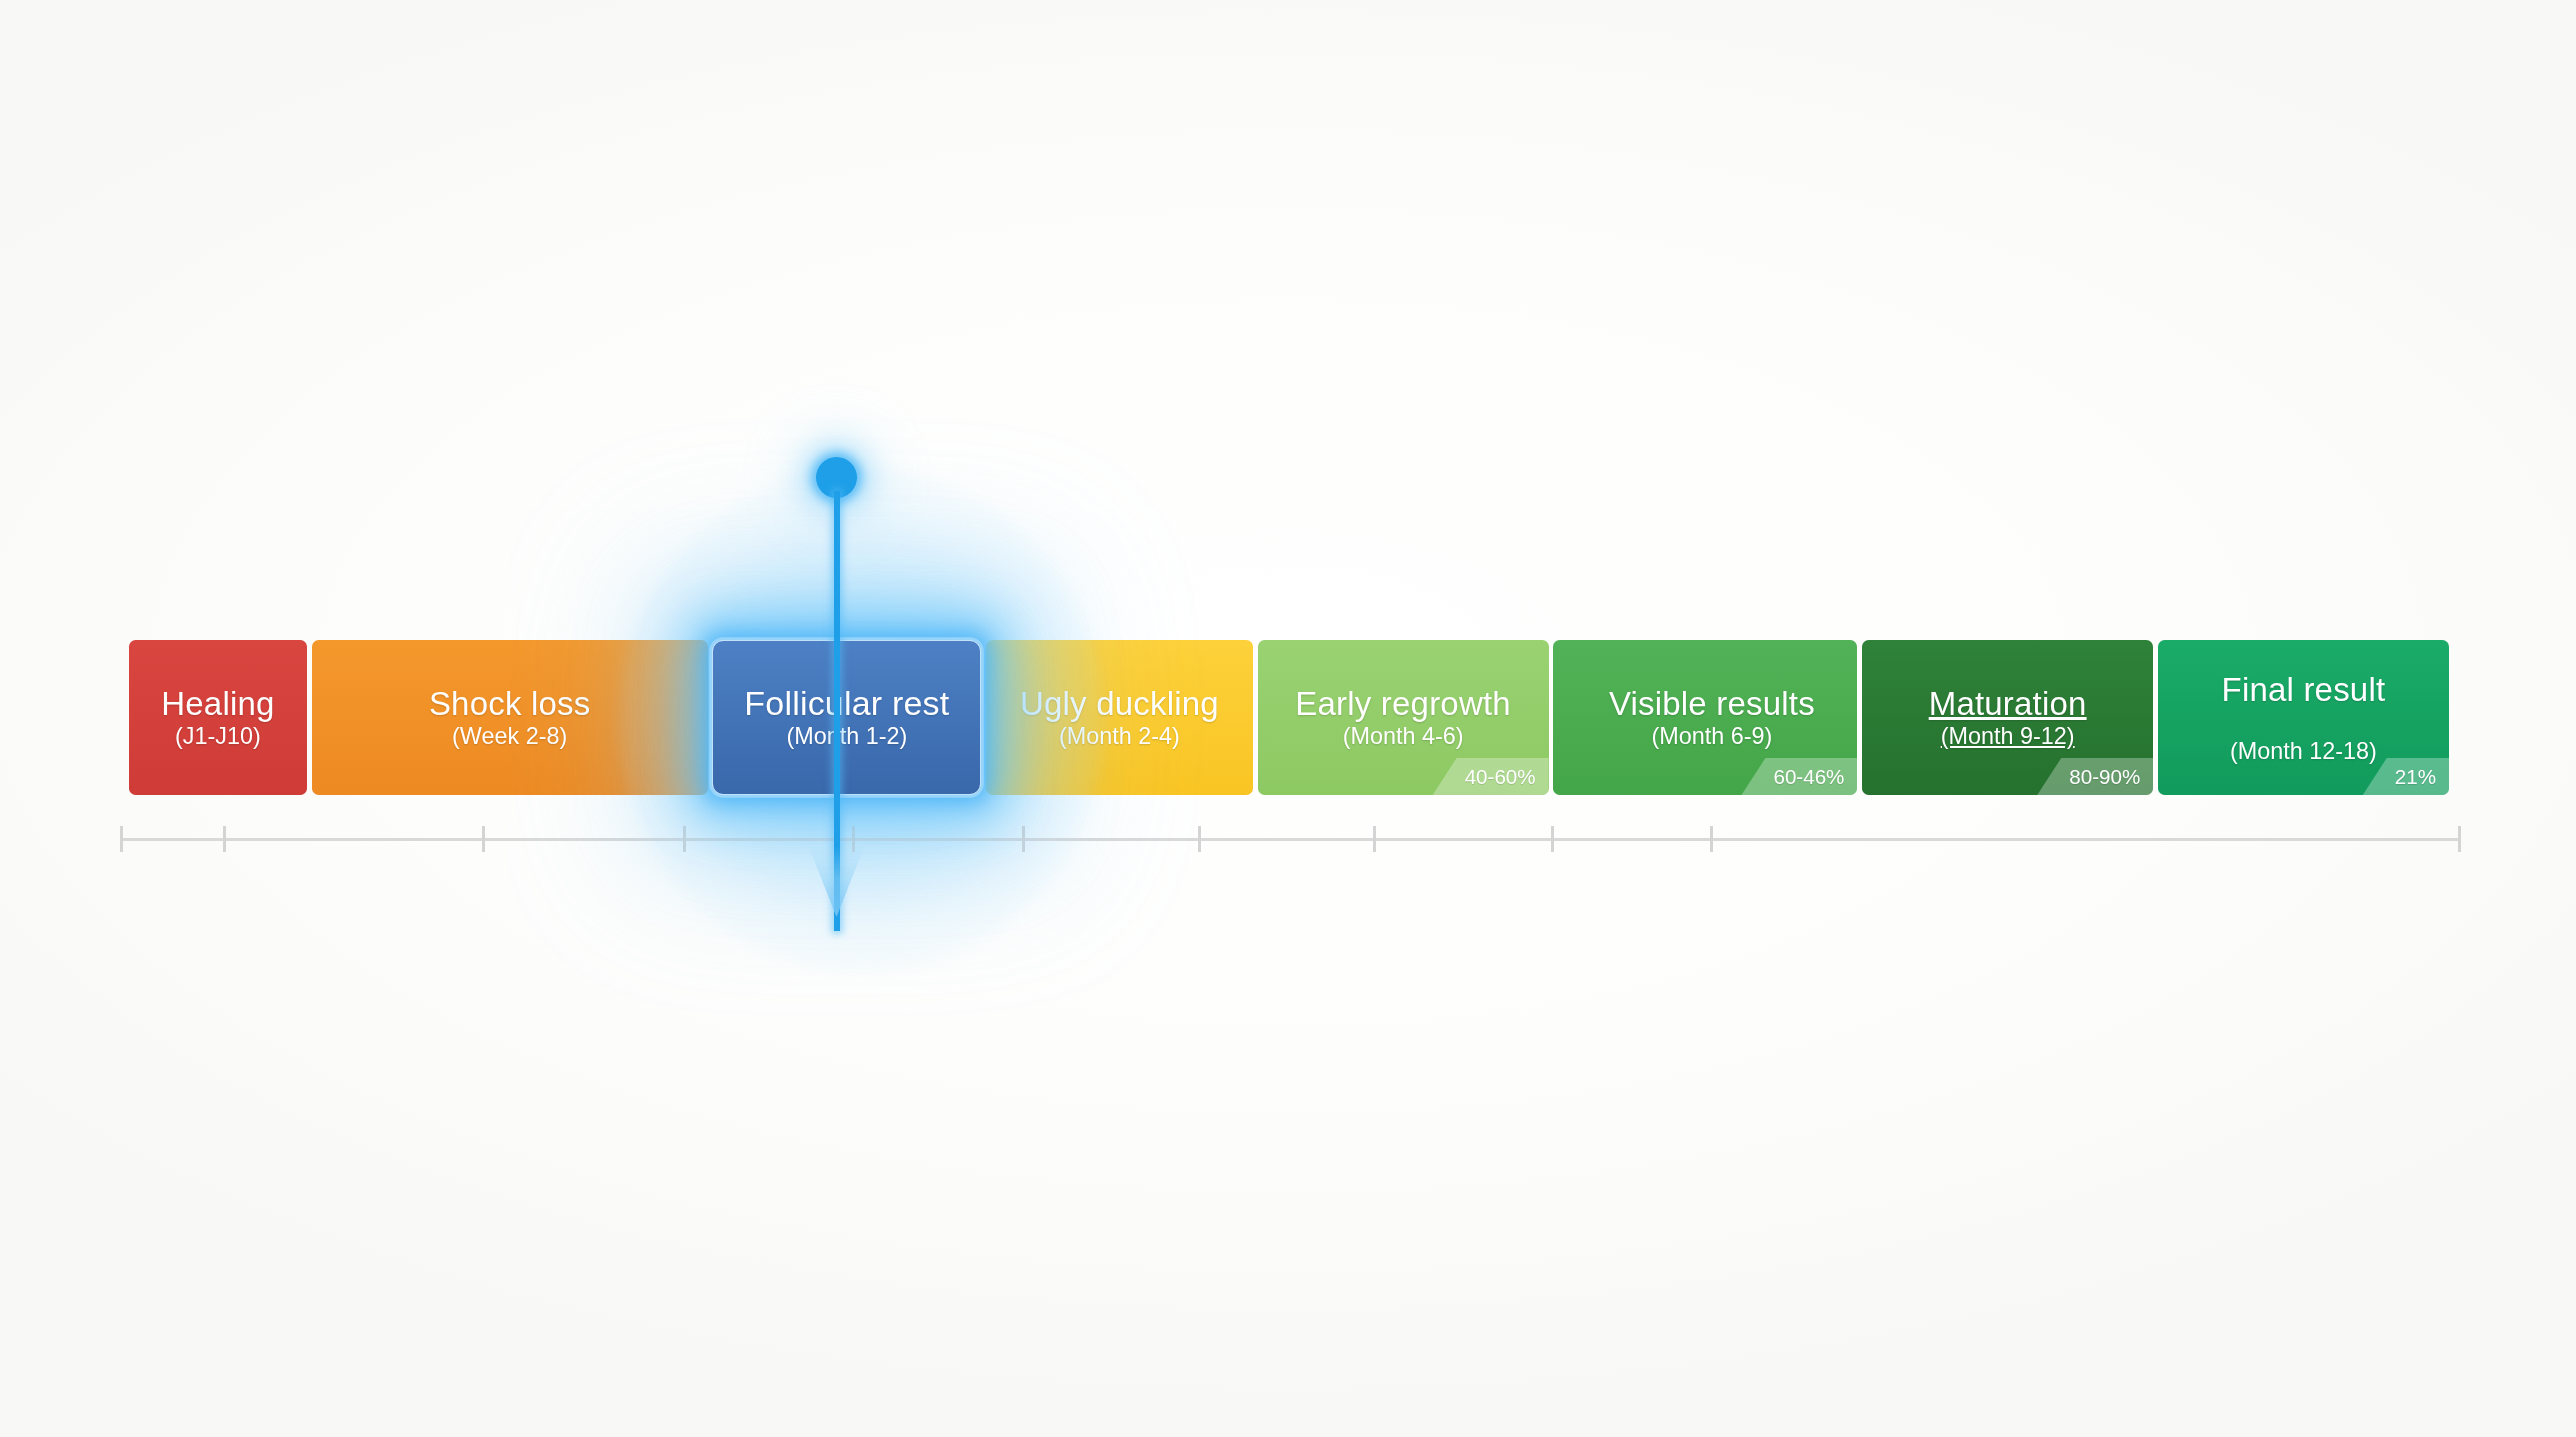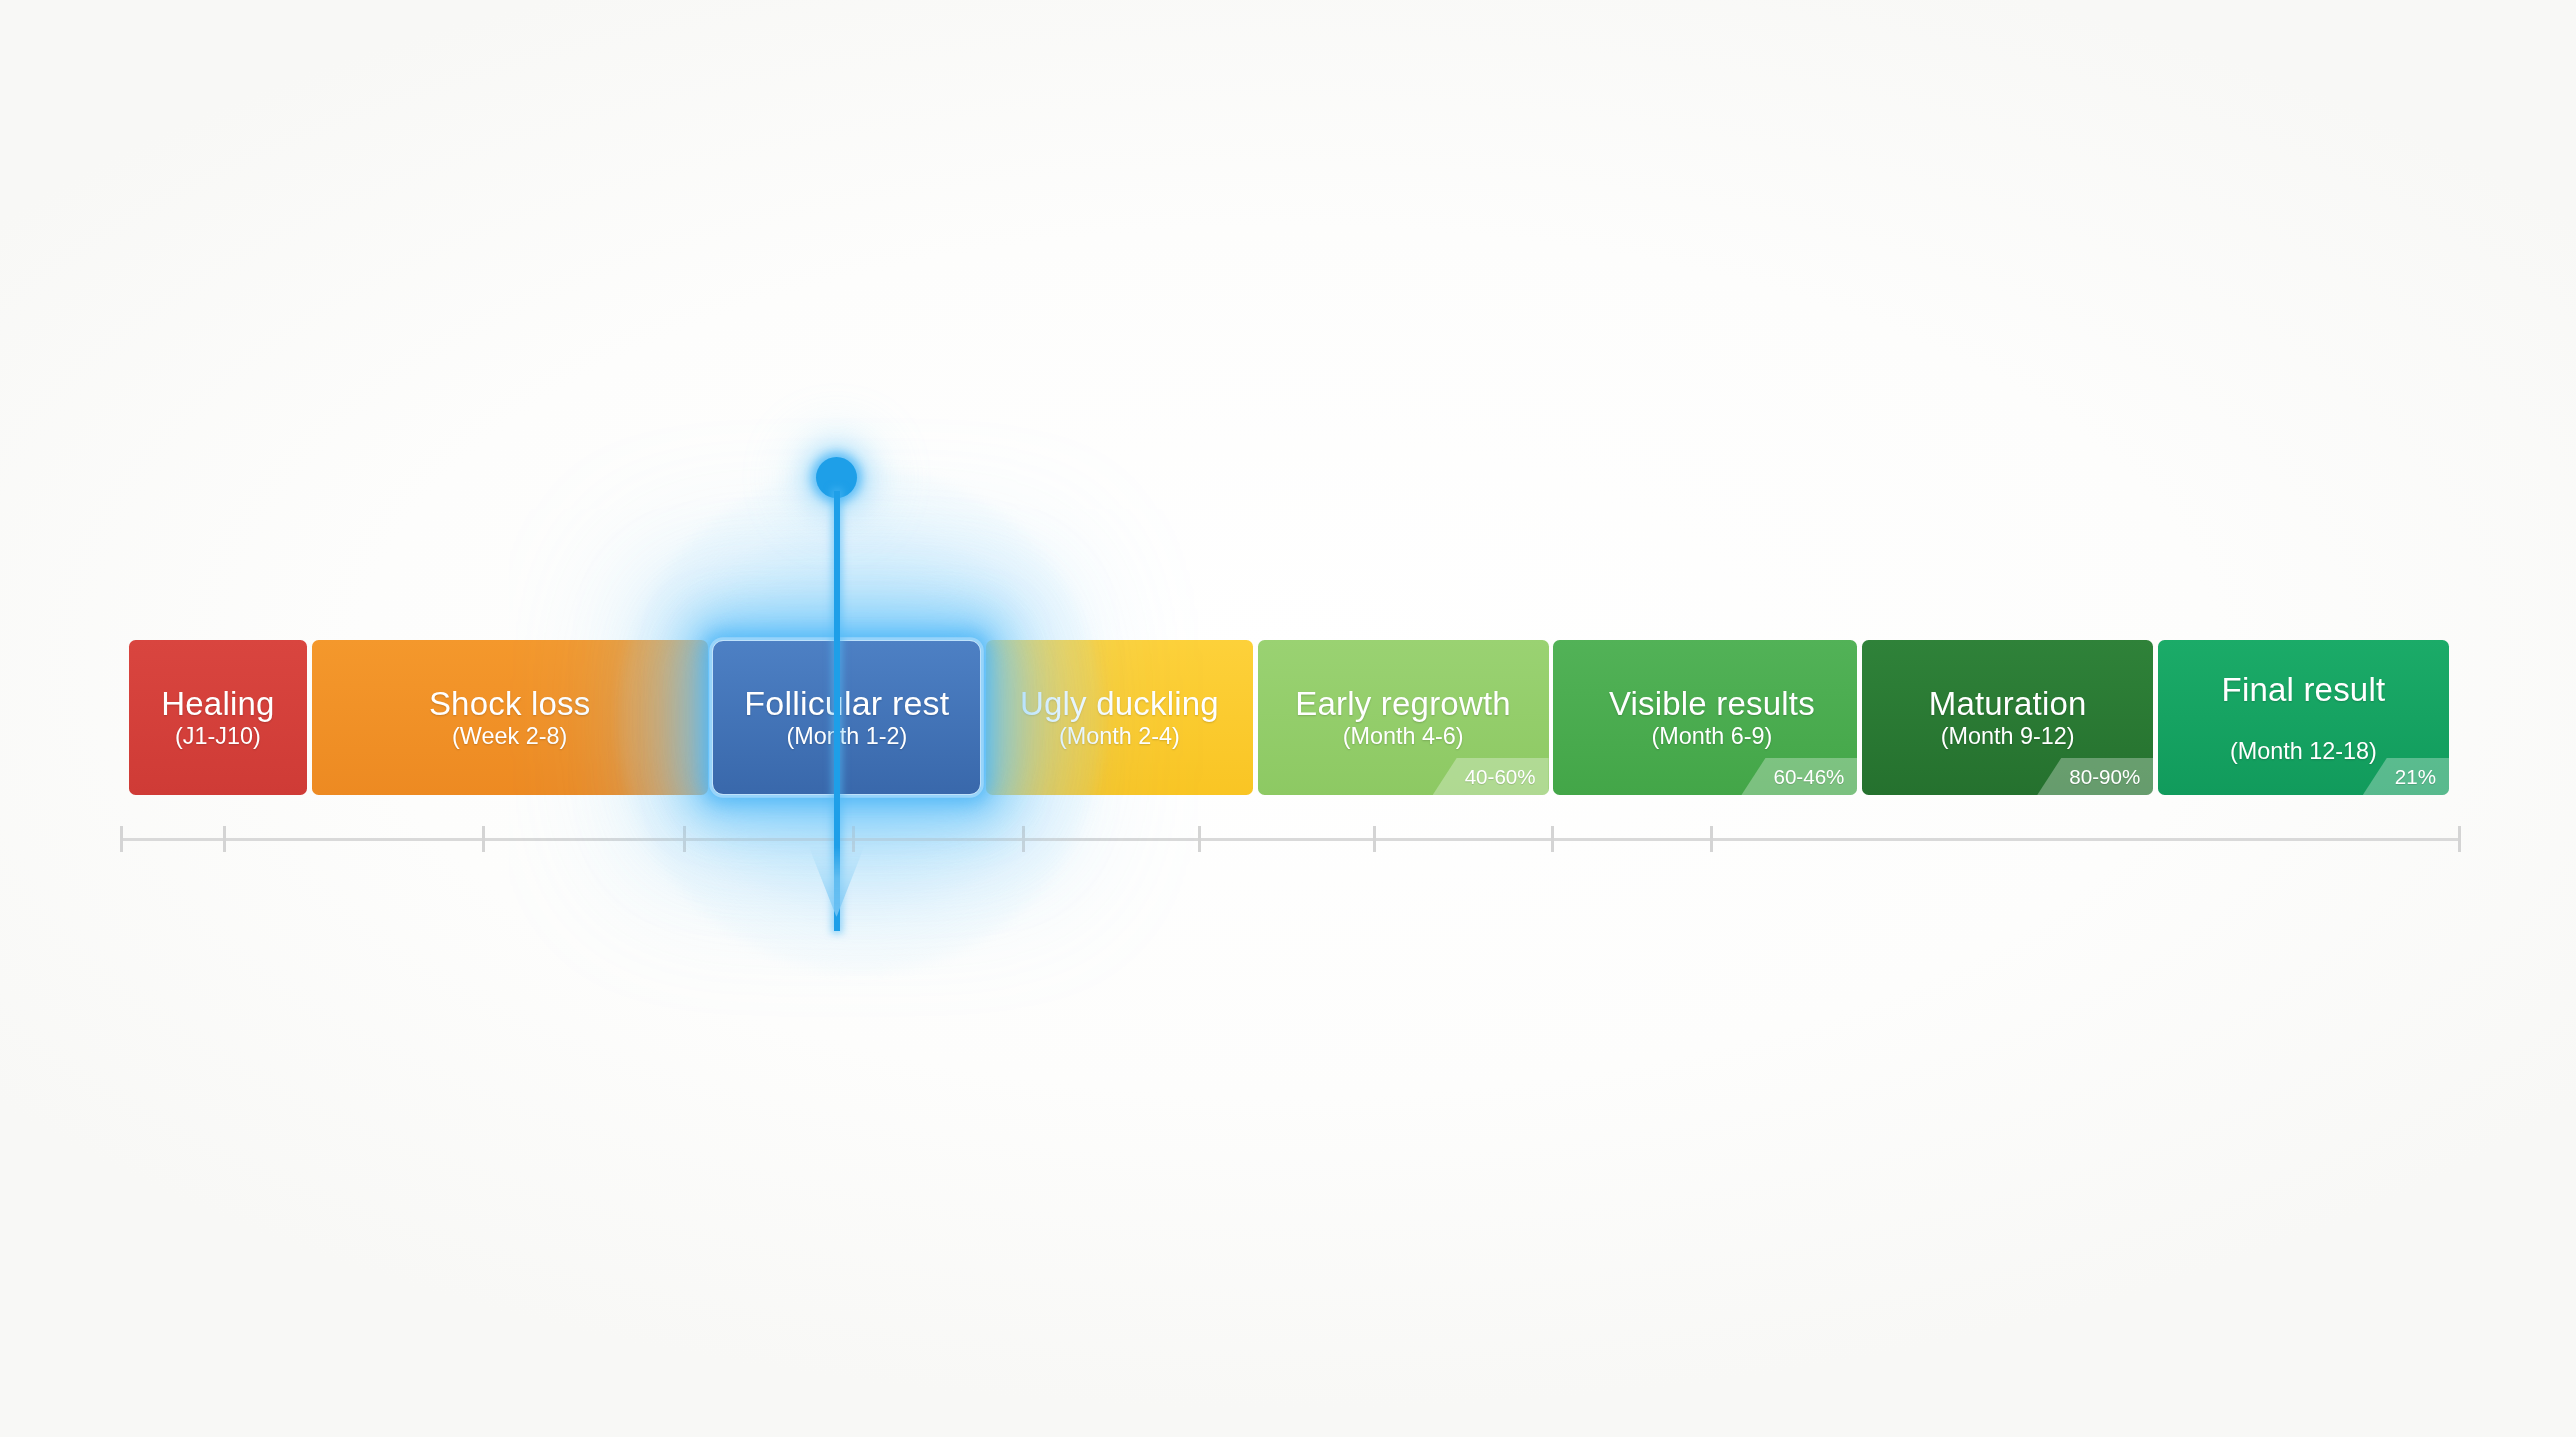--- a/index.html
+++ b/index.html
@@ -211,21 +211,21 @@
       <div class="phase" style="flex: 7.2 0 0px; background: linear-gradient(rgb(154, 210, 114) 0%, rgb(141, 201, 99) 100%);">
         <div class="phase-name">Early regrowth</div>
         <div class="phase-period">(Month 4-6)</div>
         <div class="phase-pct">40-60%</div>
       </div>
       <div class="phase" style="flex: 7.2 0 0px; background: linear-gradient(rgb(82, 178, 87) 0%, rgb(67, 166, 72) 100%); padding-left: 13px;">
         <div class="phase-name">Visible results</div>
         <div class="phase-period">(Month 6-9)</div>
         <div class="phase-pct">60-46%</div>
       </div>
-      <div class="phase" style="flex: 7.2 0 0px; background: linear-gradient(rgb(47, 130, 57) 0%, rgb(37, 113, 46) 100%);">
+      <div class="phase" style="flex: 7.2 0 0px; background: linear-gradient(rgb(47, 130, 57) 0%, rgb(37, 113, 46) 100%); text-decoration: underline;">
         <div class="phase-name">Maturation</div>
         <div class="phase-period">(Month 9-12)</div>
         <div class="phase-pct">80-90%</div>
       </div>
       <div class="phase" style="flex: 7.2 0 0px; background: linear-gradient(rgb(27, 171, 104) 0%, rgb(17, 155, 92) 100%); gap: 29px;">
         <div class="phase-name">Final result</div>
         <div class="phase-period">(Month 12-18)</div>
         <div class="phase-pct">21%</div>
       </div>
     </div>

